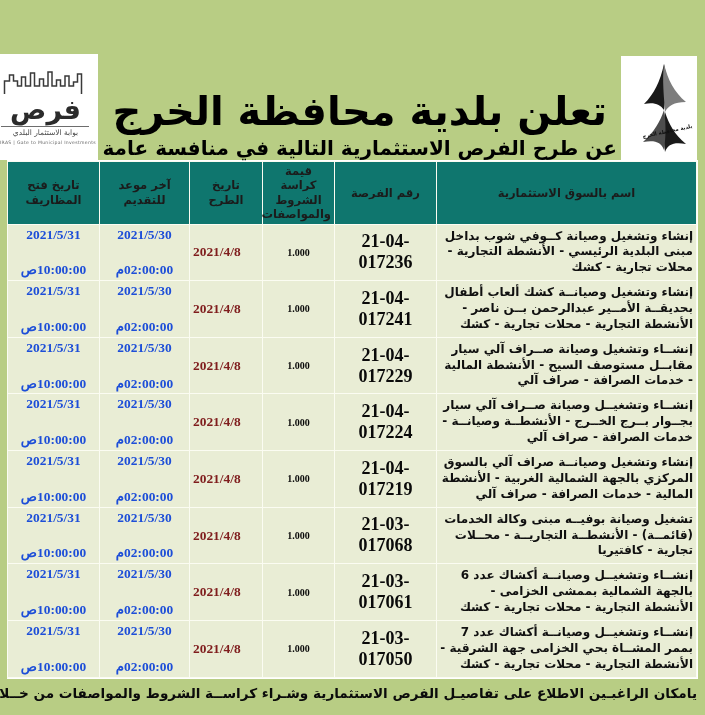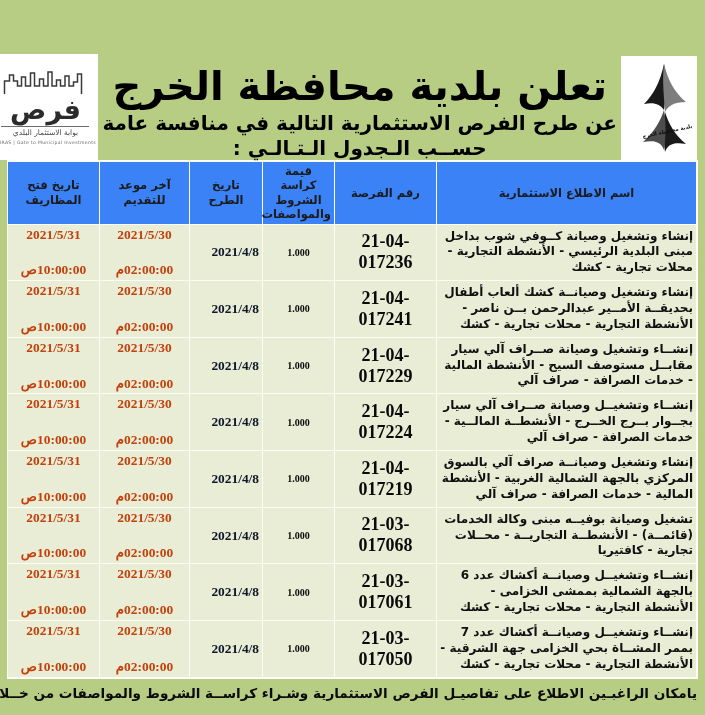--- a/index.html
+++ b/index.html
@@ -150,21 +150,21 @@
     table-layout: fixed;
     background: #e9edd5;
   }
   table.ads th, table.ads td {
     border: 1px solid #fbfcf2;
     box-sizing: border-box;
     padding: 2px 3px;
     vertical-align: middle;
   }
   table.ads thead th {
-    background: #3b82f6;
+    background: #0f766e;
     color: #1b1b1b;
     font-size: 11.5px;
     font-weight: bold;
     height: 58px;
     line-height: 1.25;
     text-align: center;
   }
   td.name-cell {
     text-align: right;
     font-size: 12px;
@@ -184,32 +184,32 @@
   }
   td.price-cell {
     text-align: center;
     font-size: 10px;
     font-weight: bold;
     color: #0a0a0a;
     direction: ltr;
     font-family: "Liberation Serif", "DejaVu Serif", serif;
   }
   td.date-cell {
-    text-align: right;
+    text-align: left;
     font-size: 13.4px;
     font-weight: bold;
-    color: #0f172a;
+    color: #7f1d1d;
     line-height: 1.18;
     font-family: "Liberation Serif", "DejaVu Serif", serif;
   }
   td.datetime-cell {
     text-align: center;
     font-size: 13.4px;
     font-weight: bold;
-    color: #c2410c;
+    color: #1d4ed8;
     line-height: 1.18;
     font-family: "Liberation Serif", "DejaVu Serif", serif;
   }
   .dt-line {
     display: block;
     direction: ltr;
     white-space: nowrap;
   }
   .dt-time {
     display: block;
@@ -270,21 +270,20 @@
         <path d="M40 4 C44 20 50 32 62 42 C50 42 44 46 41 52 C40 36 38 20 40 4 Z" fill="#7d7d7d"></path>
         <path d="M41 52 C45 64 50 74 62 84 C50 82 44 84 41 92 C39 78 39 64 41 52 Z" fill="#1a1a1a"></path>
         <path d="M40 50 C36 62 30 72 19 82 C31 80 37 82 40 90 C42 76 42 62 40 50 Z" fill="#4d4d4d"></path>
       </svg>
       <span class="muni-label">بلدية محافظة الخرج</span>
     </div>
 
     <div class="title-block">
       <div class="title-main">تعلن  بلدية محافظة الخرج</div>
       <div class="title-sub">عن طرح الفرص الاستثمارية التالية في منافسة عامة</div>
-      <div class="title-sub2">حســب الـجدول الـتـالـي :</div>
     </div>
 
     <div class="logo-box logo-left">
       <svg class="skyline" viewBox="0 0 168 52">
         <g fill="none" stroke="#3a3a3a" stroke-width="3">
           <path d="M3 50 V24 H13 V12 H21 V24 H29 V34 H37 V16 H45 V34 H55 V8 H63 V34 H73 V20 H81 V34 H90 V6 H98 V34 H107 V22 H115 V34 H124 V14 H132 V34 H141 V26 H149 V10 H157 V50"></path>
         </g>
       </svg>
       <div class="furas-word">فرص</div>
       <div class="furas-rule"></div>
@@ -298,21 +297,21 @@
       <colgroup>
         <col class="c-name">
           <col class="c-num">
           <col class="c-price">
         <col class="c-issue">
           <col class="c-close">
           <col class="c-open">
       </colgroup>
       <thead>
         <tr>
-          <th>اسم الاطلاع الاستثمارية</th>
+          <th>اسم بالسوق الاستثمارية</th>
           <th>رقم الفرصة</th>
           <th>قيمة كراسة الشروط والمواصفات</th>
           <th>تاريخ الطرح</th>
           <th>آخر موعد للتقديم</th>
           <th>تاريخ فتح المظاريف</th>
         </tr>
       </thead>
       <tbody>
           <tr>
             <td class="name-cell">إنشاء وتشغيل وصيانة كــوفي شوب بداخل مبنى البلدية الرئيسي  - الأنشطة التجارية - محلات تجارية - كشك</td>
@@ -350,21 +349,21 @@
             <td class="datetime-cell">
               <span class="dt-line">2021/5/30</span>
               <span class="dt-time">02:00:00م</span>
             </td>
             <td class="datetime-cell">
               <span class="dt-line">2021/5/31</span>
               <span class="dt-time">10:00:00ص</span>
             </td>
           </tr>
           <tr>
-            <td class="name-cell">إنشــاء وتشغيــل وصيانة صــراف آلي سيار بجــوار بــرج الخــرج  - الأنشطــة المالــية - خدمات الصرافة - صراف آلي</td>
+            <td class="name-cell">إنشــاء وتشغيــل وصيانة صــراف آلي سيار بجــوار بــرج الخــرج  - الأنشطــة وصيانــة - خدمات الصرافة - صراف آلي</td>
             <td class="num-cell">21-04-017224</td>
             <td class="price-cell">1.000</td>
             <td class="date-cell">2021/4/8</td>
             <td class="datetime-cell">
               <span class="dt-line">2021/5/30</span>
               <span class="dt-time">02:00:00م</span>
             </td>
             <td class="datetime-cell">
               <span class="dt-line">2021/5/31</span>
               <span class="dt-time">10:00:00ص</span>

